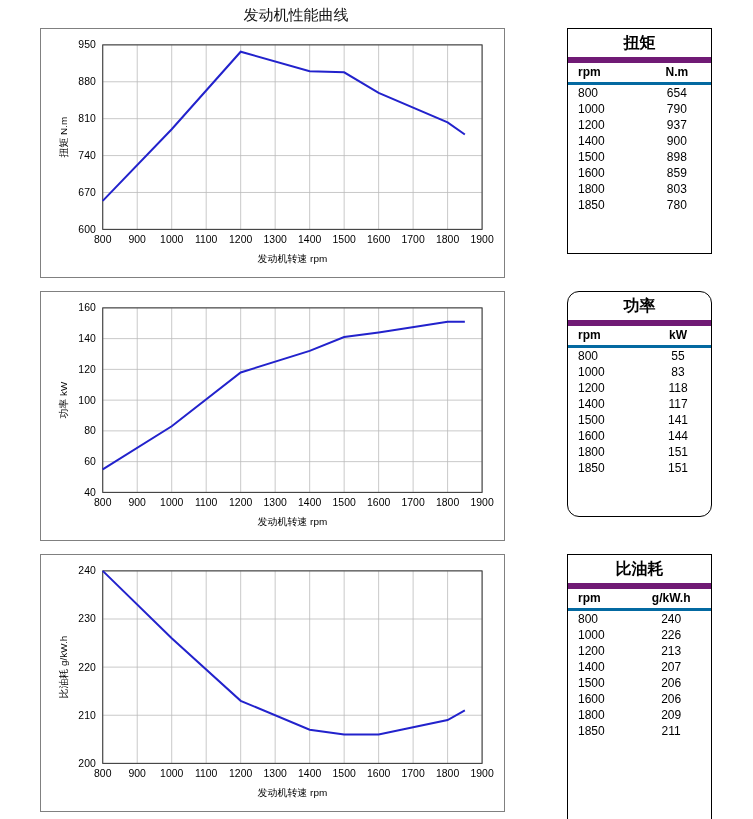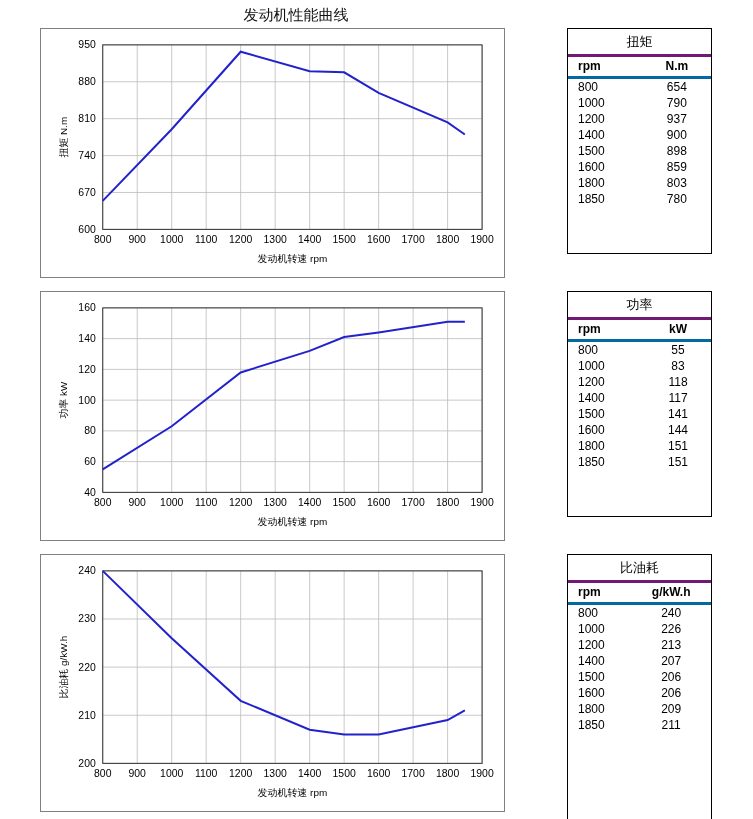--- a/index.html
+++ b/index.html
@@ -35,29 +35,29 @@
   .table-box{
     position:absolute;
     left:567px;
     width:145px;
     border:1px solid #000;
     background:#fff;
     box-sizing:border-box;
     padding:0;
   }
   #table0{top:28px;height:226px;}
-  #table1{top:291px;height:226px;}
+  #table1{top:291px;height:226px;border-radius:12px;}
   #table2{top:554px;height:278px;}
 
   .table-title{
     text-align:center;
-    font-size:13px;
+    font-size:16px;
     padding:4px 0 3px 0;
-    border-bottom:3px solid #701a75;
-    font-weight:normal;
+    border-bottom:6px solid #701a75;
+    font-weight:bold;
   }
   table{
     width:100%;
     border-collapse:collapse;
     font-size:12px;
   }
   th{
     font-weight:bold;
     font-size:12px;
     padding:2px 10px 3px 10px;

